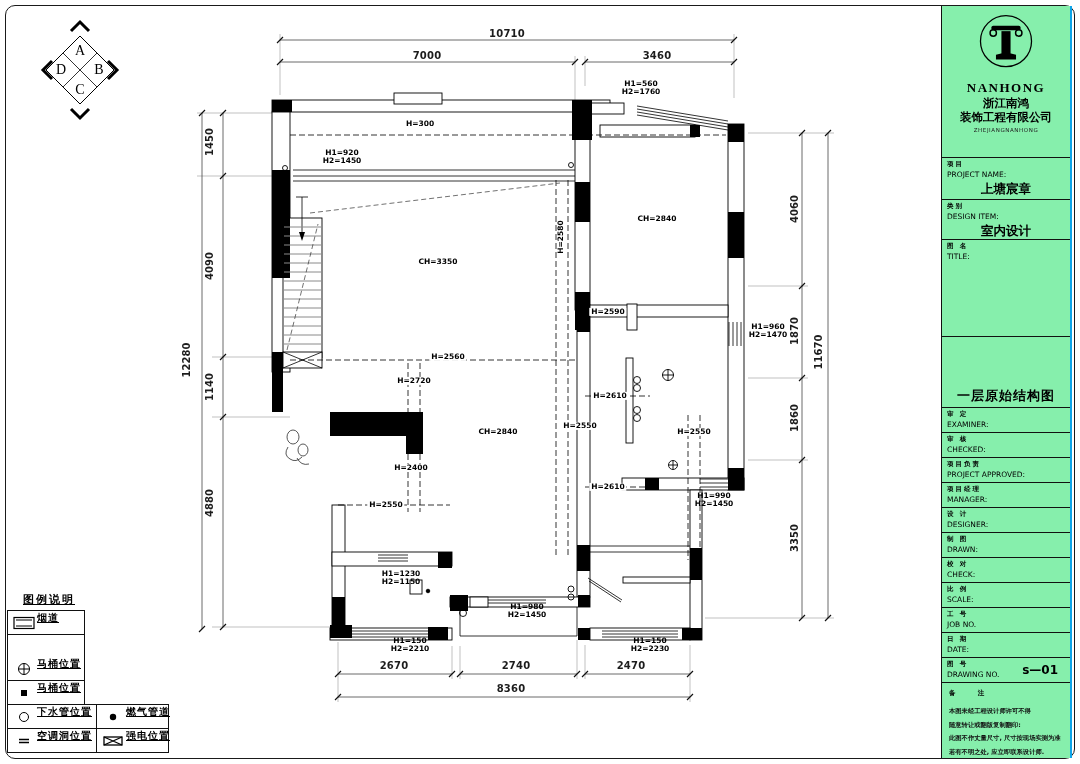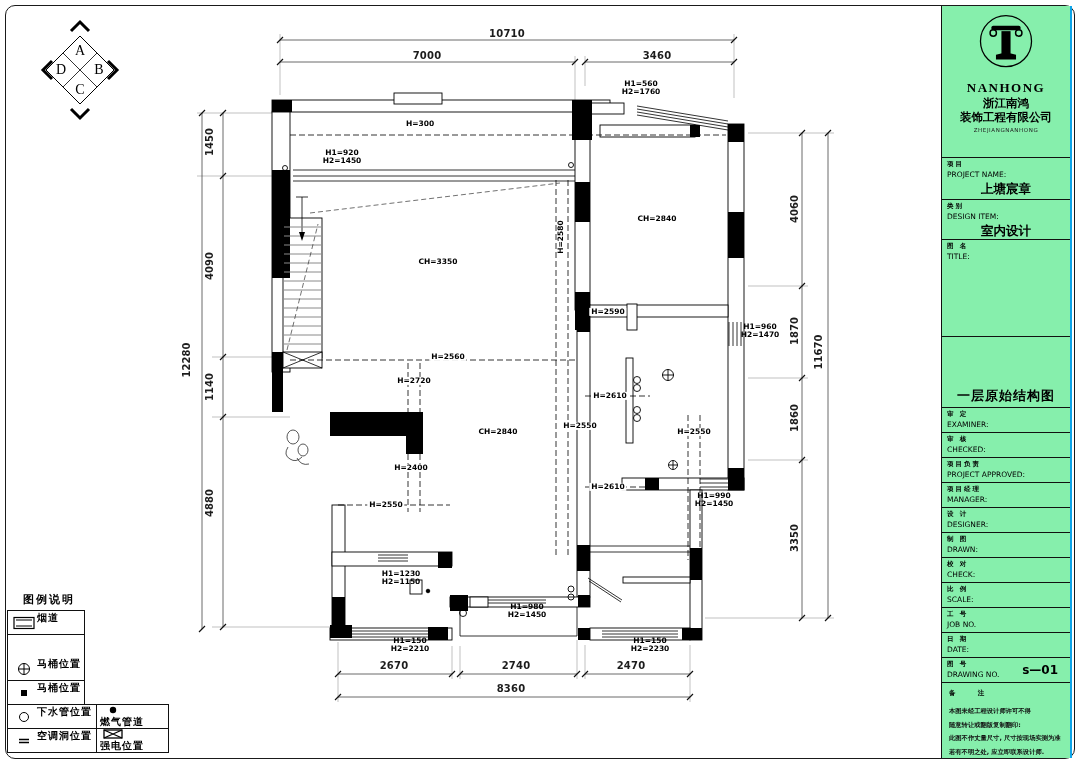--- a/index.html
+++ b/index.html
@@ -29,25 +29,25 @@
   .tb-en{font-size:7.5px;margin-top:1px;}
   .tb-bigval{text-align:center;font-weight:700;font-size:12.5px;margin-top:2px;}
   .tb-drawtitle{height:22px;border-bottom:1px solid #111;text-align:center;
         font-weight:700;font-size:13px;line-height:21px;letter-spacing:1px;margin-top:48px;}
   .tb-row{height:25px;border-bottom:1px solid #111;padding:2px 5px;box-sizing:border-box;position:relative;}
   .tb-val{position:absolute;right:12px;top:5px;font-weight:700;font-size:12px;}
   .tb-notes{padding:6px 7px;box-sizing:border-box;}
   .tb-notes .tb-cn{letter-spacing:10px;margin-bottom:6px;}
   .tb-note-line{font-size:6.3px;line-height:2.15;font-weight:700;color:#111;}
   
-  #legend{position:absolute;left:7px;top:592px;}
+  #legend{position:absolute;left:7px;top:592px;text-decoration:underline;}
   .lg-title{font-weight:700;font-size:11px;letter-spacing:2px;padding-left:16px;margin-bottom:4px;}
   .lg-row{border:1px solid #111;margin-top:-1px;display:flex;background:#fff;box-sizing:border-box;}
   .lg-cell{display:flex;height:23px;padding:0 4px 0 3px;box-sizing:border-box;}
-  .lg-cell + .lg-cell{border-left:1px solid #111;flex-direction:column;}
+  .lg-cell + .lg-cell{border-left:1px solid #111;}
   .lg-ic{width:26px;display:flex;justify-content:center;align-items:center;}
   .lg-lb{font-weight:700;font-size:10px;white-space:nowrap;letter-spacing:1px;}
 </style>
 </head>
 <body>
 
 <div id="app">
   <div id="page-border"></div>
 
   <svg id="plan-svg" width="941" height="764" viewBox="0 0 941 764">
@@ -205,21 +205,21 @@
       <div class="plbl dim" style="left: 511px; top: 688px;">8360</div>
       <div class="plbl" style="left: 420px; top: 124px;">H=300</div>
       <div class="plbl" style="left: 342px; top: 157px;">H1=920
 H2=1450</div>
       <div class="plbl" style="left: 641px; top: 88px;">H1=560
 H2=1760</div>
       <div class="plbl" style="left: 438px; top: 262px;">CH=3350</div>
       <div class="plbl" style="left: 657px; top: 219px;">CH=2840</div>
       <div class="plbl hv" style="left: 561px; top: 237px;">H=2580</div>
       <div class="plbl hb" style="left: 608px; top: 312px;">H=2590</div>
-      <div class="plbl" style="left: 760px; top: 331px;">H1=960
+      <div class="plbl" style="left: 760px; top: 331px; padding-left: 16px;">H1=960
 H2=1470</div>
       <div class="plbl hb" style="left: 448px; top: 357px;">H=2560</div>
       <div class="plbl hb" style="left: 414px; top: 381px;">H=2720</div>
       <div class="plbl hb" style="left: 610px; top: 396px;">H=2610</div>
       <div class="plbl hb" style="left: 580px; top: 426px;">H=2550</div>
       <div class="plbl hb" style="left: 694px; top: 432px;">H=2550</div>
       <div class="plbl" style="left: 498px; top: 432px;">CH=2840</div>
       <div class="plbl hb" style="left: 411px; top: 468px;">H=2400</div>
       <div class="plbl hb" style="left: 608px; top: 487px;">H=2610</div>
       <div class="plbl" style="left: 714px; top: 500px;">H1=990

